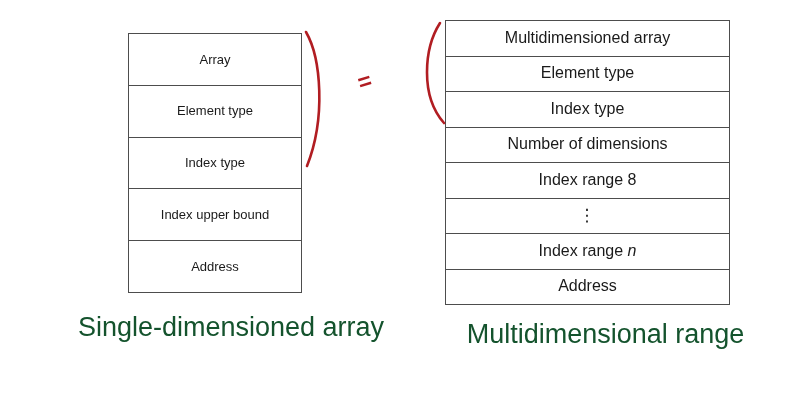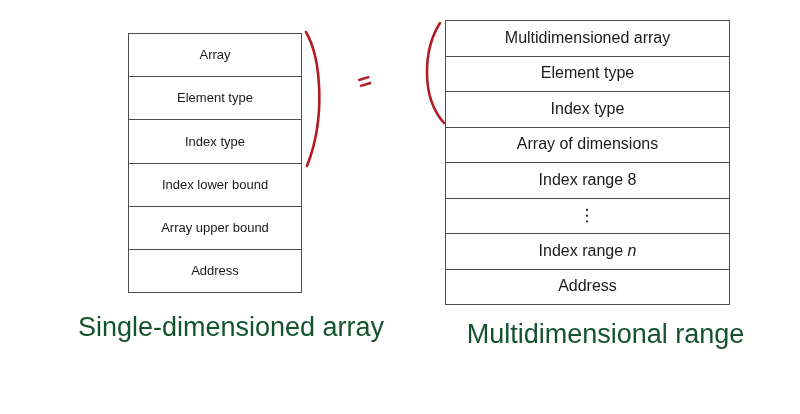--- a/index.html
+++ b/index.html
@@ -67,42 +67,39 @@
       <div class="trow">
         <span>Array</span>
       </div>
       <div class="trow">
         <span>Element type</span>
       </div>
       <div class="trow">
         <span>Index type</span>
       </div>
       <div class="trow">
-        <span>Index lower bound</span>
-      </div>
-      <div class="trow">
-        <span>Array upper bound</span>
+        <span>Index upper bound</span>
       </div>
       <div class="trow">
         <span>Address</span>
       </div>
     </div>
 
   <div class="dtable" id="right-table">
       <div class="trow">
         <span>Multidimensioned array</span>
       </div>
       <div class="trow">
         <span>Element type</span>
       </div>
       <div class="trow">
         <span>Index type</span>
       </div>
       <div class="trow">
-        <span>Array of dimensions</span>
+        <span>Number of dimensions</span>
       </div>
       <div class="trow">
         <span>Index range 8</span>
       </div>
       <div class="trow dots">
         <span>⋮</span>
       </div>
       <div class="trow">
         <span>Index range <i>n</i></span>
       </div>

